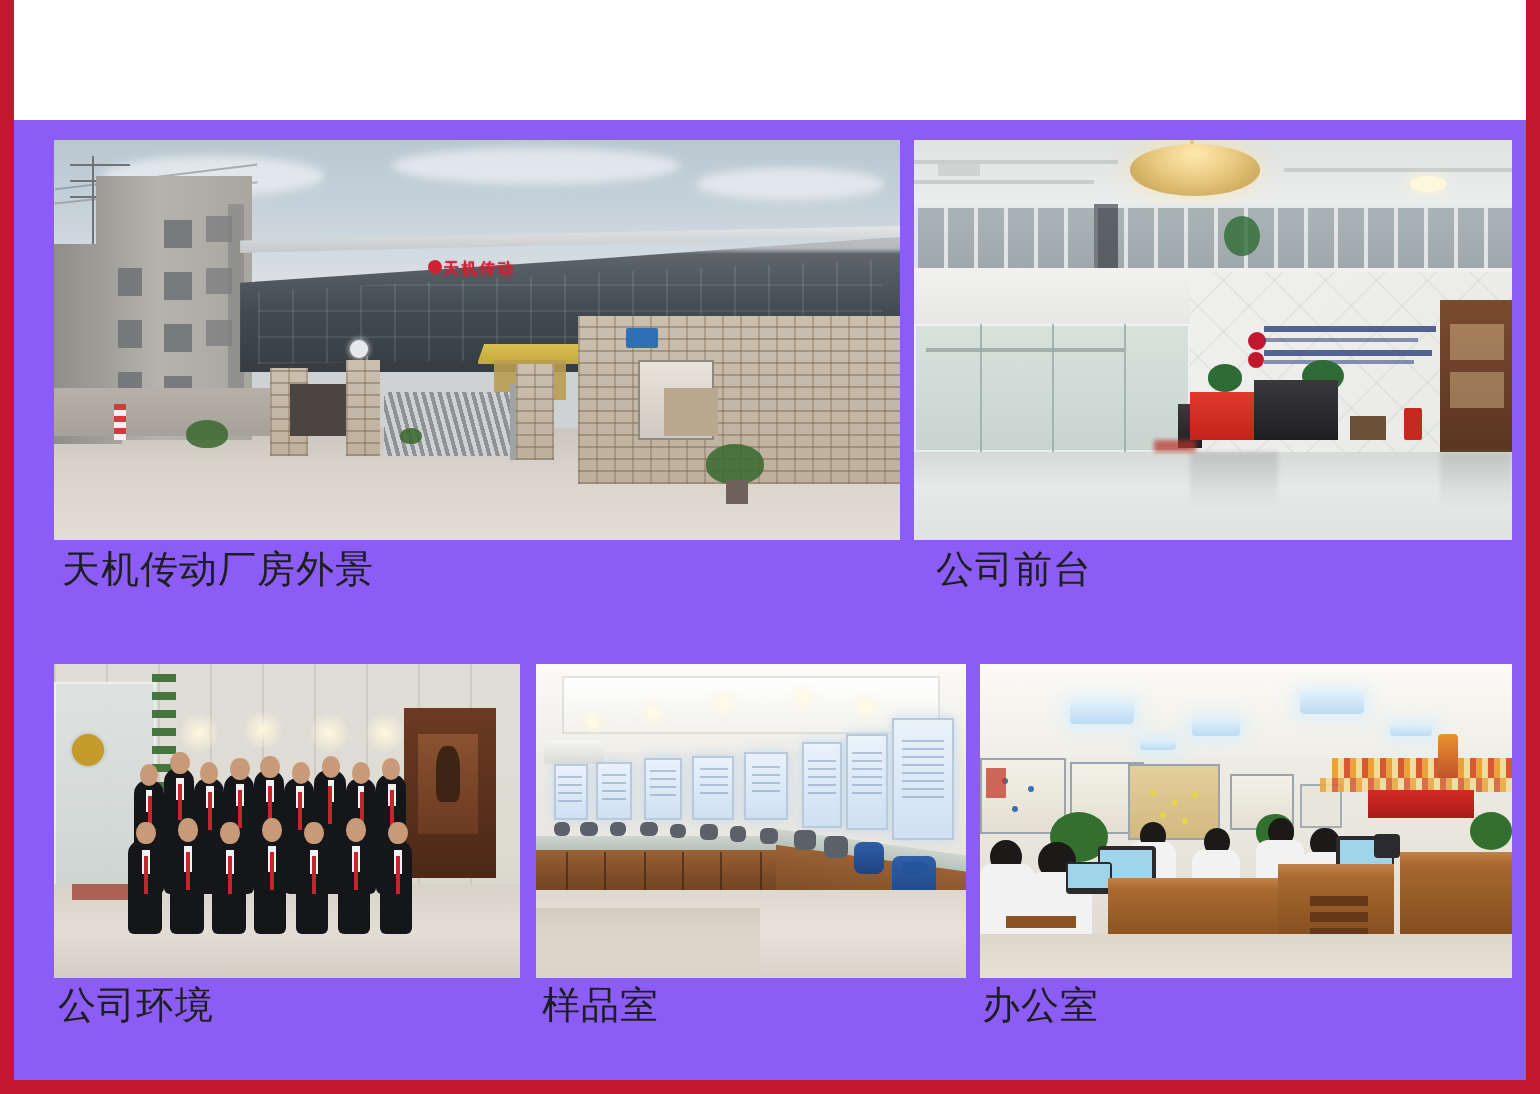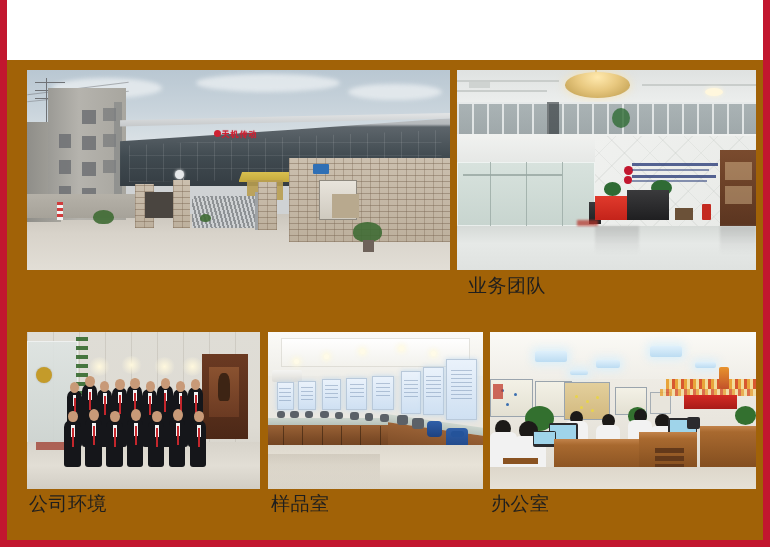--- a/index.html
+++ b/index.html
@@ -71,21 +71,21 @@
     transform-origin: left center;
   }
 
   
   .content {
     position: absolute;
     left: 0;
     top: 60px;
     width: 756px;
     height: 480px;
-    background: #a16207;
+    background: #8b5cf6;
   }
 
   .photo {
     position: absolute;
     overflow: hidden;
     background: #cfd2d4;
   }
   .photo .scene {
     position: absolute;
     inset: 0;
@@ -418,20 +418,21 @@
         <div class="ghwin"></div>
         <div class="ghwin2"></div>
 
         <div class="palm" style="left:15.5%;top:70%;width:5%;height:7%;"></div>
         <div class="palm" style="left:77%;top:76%;width:7%;height:10%;"></div>
         <div class="palm" style="left:41%;top:72%;width:2.6%;height:4%;"></div>
         <div class="r" style="left:79.5%;top:85%;width:2.5%;height:6%;background:#6e625a;"></div>
       </div>
     </div>
 
+    <div class="caption" style="left:24px;top:216px;">天机传动厂房外景</div>
 
     <div class="photo p2">
       <div class="scene">
         <div class="back"></div>
         <div class="ceil2"></div>
         <div class="ceilline" style="left:0;top:5%;width:34%;"></div>
         <div class="ceilline" style="left:0;top:10%;width:30%;"></div>
         <div class="ceilline" style="left:62%;top:7%;width:38%;"></div>
         <div class="r" style="left:4%;top:6%;width:7%;height:3%;background:#cfd3d1;"></div>
         <div class="r" style="left:83%;top:9%;width:6%;height:4%;background:#fff7dd;border-radius:50%;box-shadow:0 0 5px #fff6d8;"></div>
@@ -473,21 +474,21 @@
         <div class="cabinet2"></div>
         <div class="cab-detail" style="left:89.5%;top:46%;width:9%;height:9%;"></div>
         <div class="cab-detail" style="left:89.5%;top:58%;width:9%;height:9%;"></div>
         <div class="floor2"></div>
         <div class="redcarp"></div>
         <div class="reflect" style="left:46%;width:15%;"></div>
         <div class="reflect" style="left:88%;width:12%;"></div>
       </div>
     </div>
 
-    <div class="caption" style="left:461px;top:216px;">业务团队</div>
+    <div class="caption" style="left:461px;top:216px;">公司前台</div>
 
     <div class="photo p3">
       <div class="scene">
         <div class="back"></div>
         <div class="wall3"></div>
         <div class="spot3" style="left:26%;top:16%;width:10%;height:12%;"></div>
         <div class="spot3" style="left:40%;top:15%;width:10%;height:12%;"></div>
         <div class="spot3" style="left:54%;top:16%;width:10%;height:12%;"></div>
         <div class="spot3" style="left:66%;top:16%;width:10%;height:12%;"></div>
         <div class="glassdoor3"></div>

